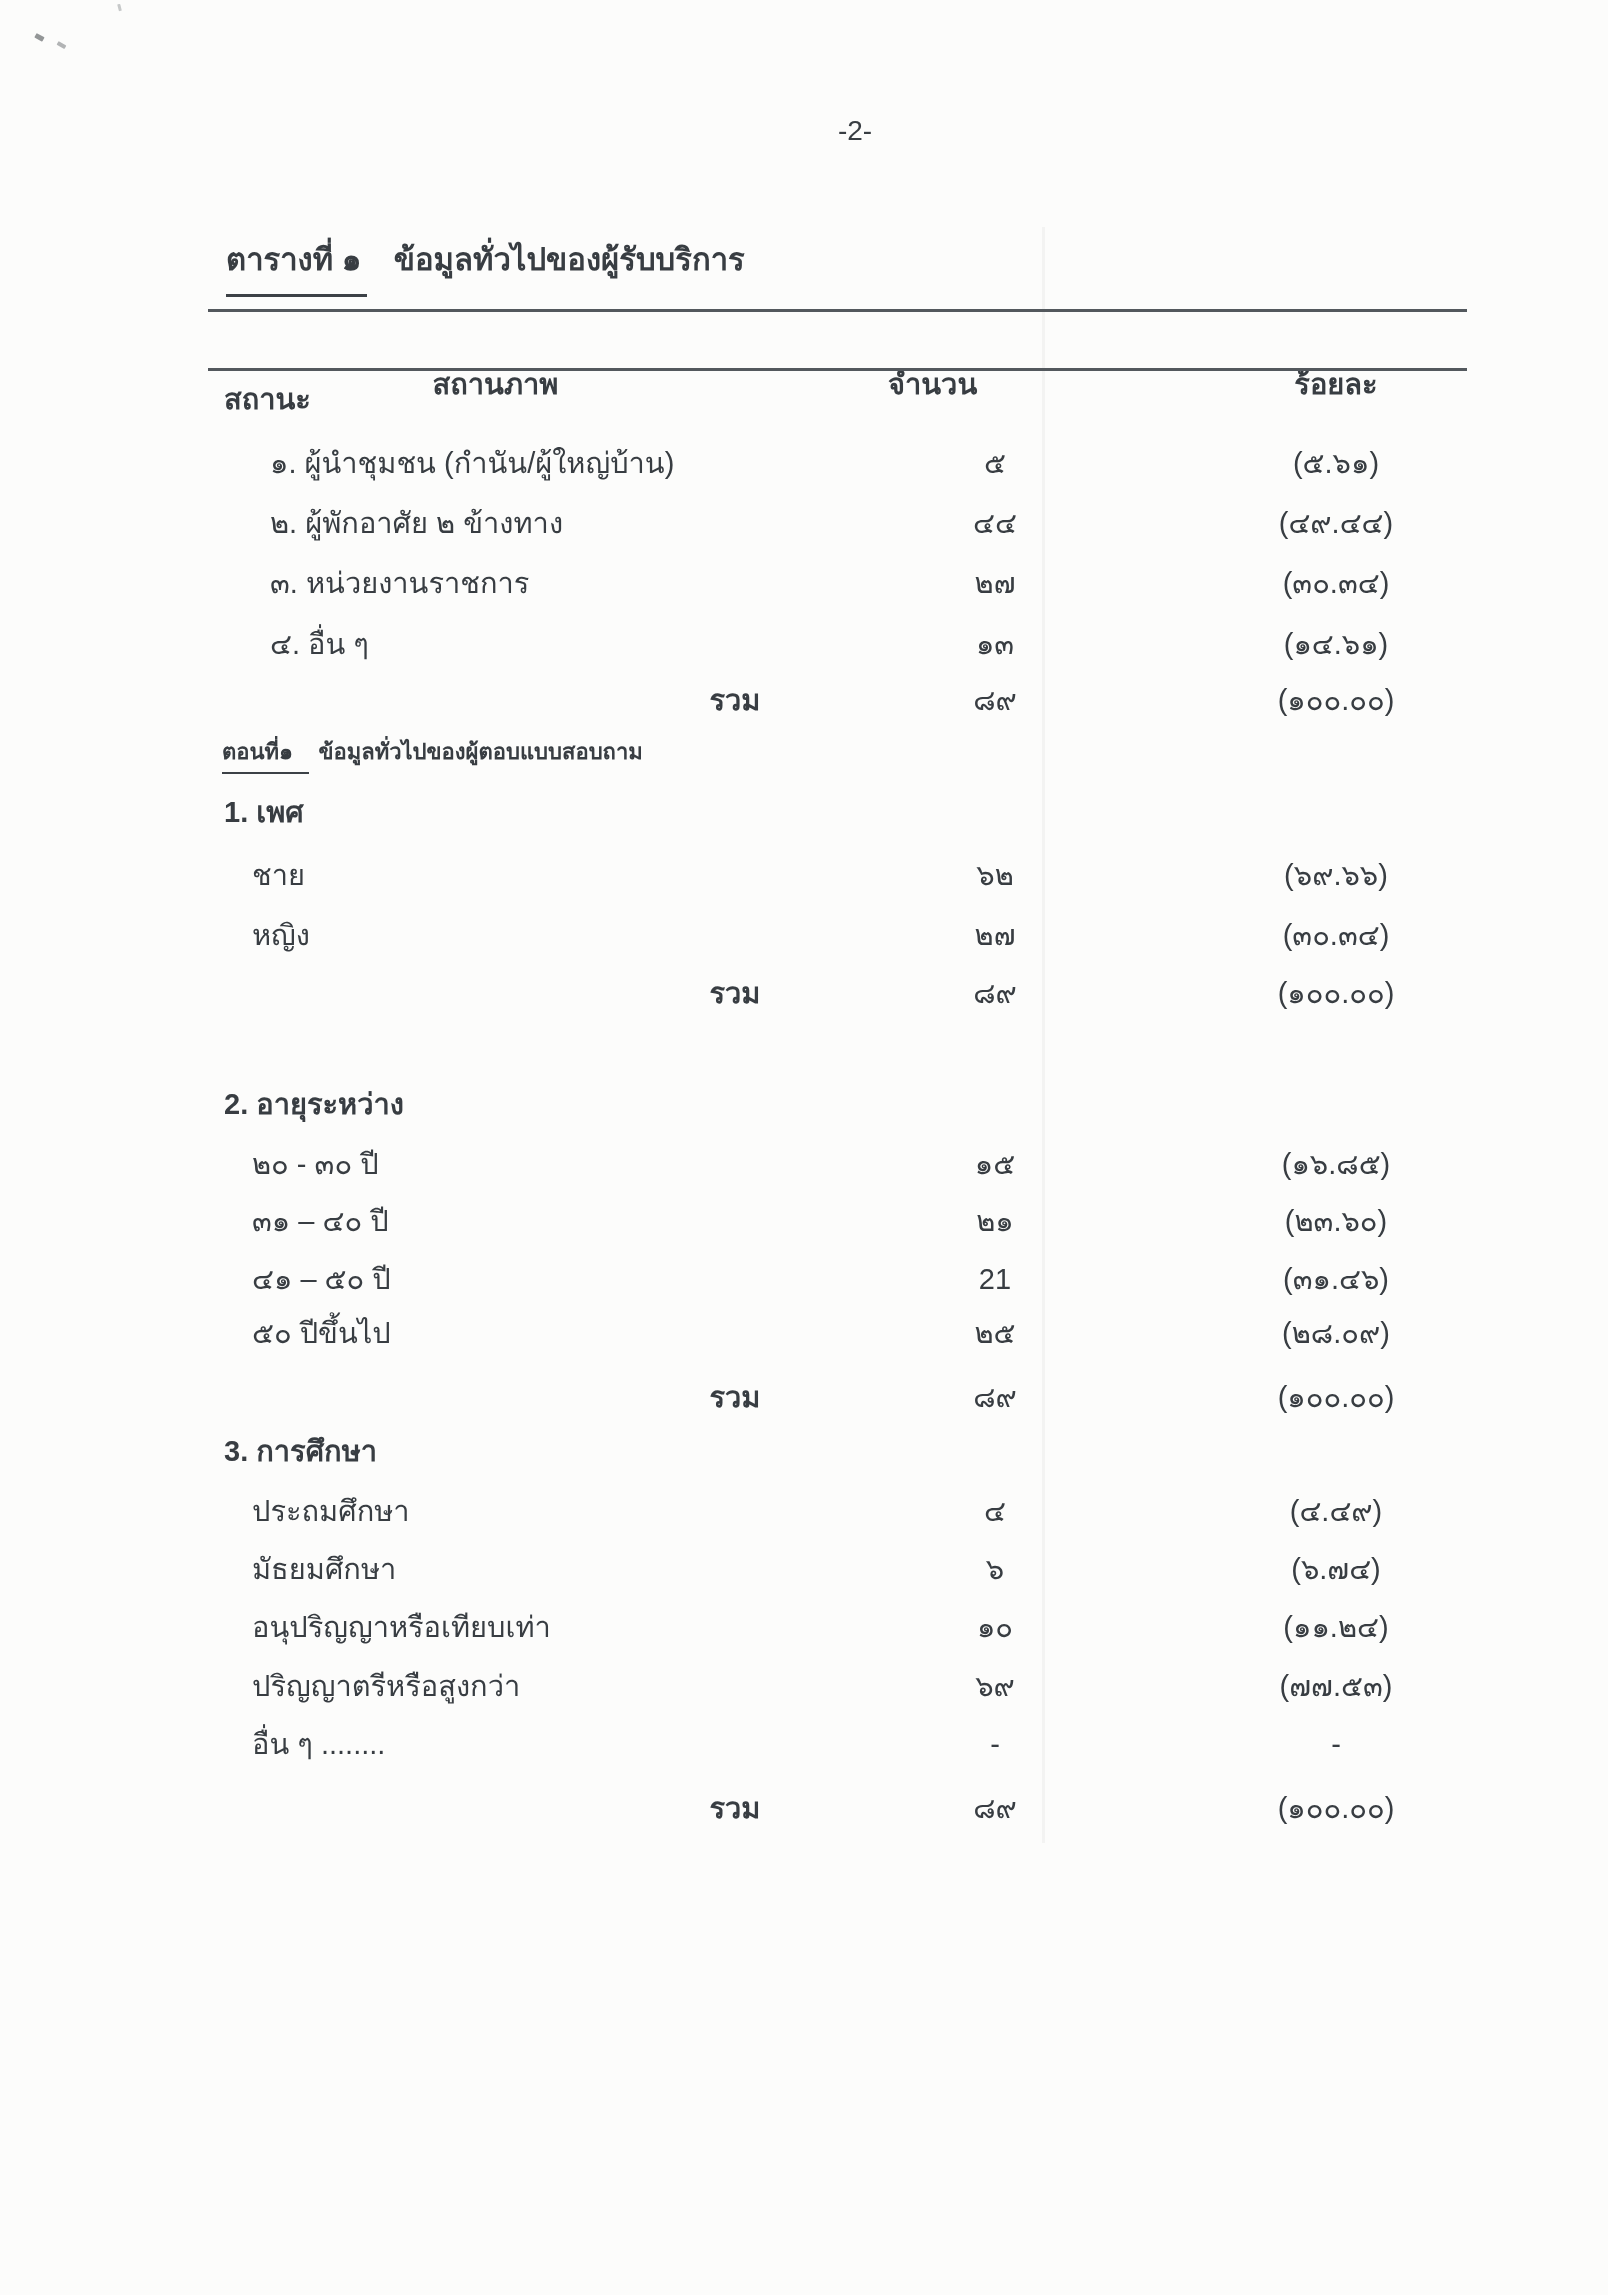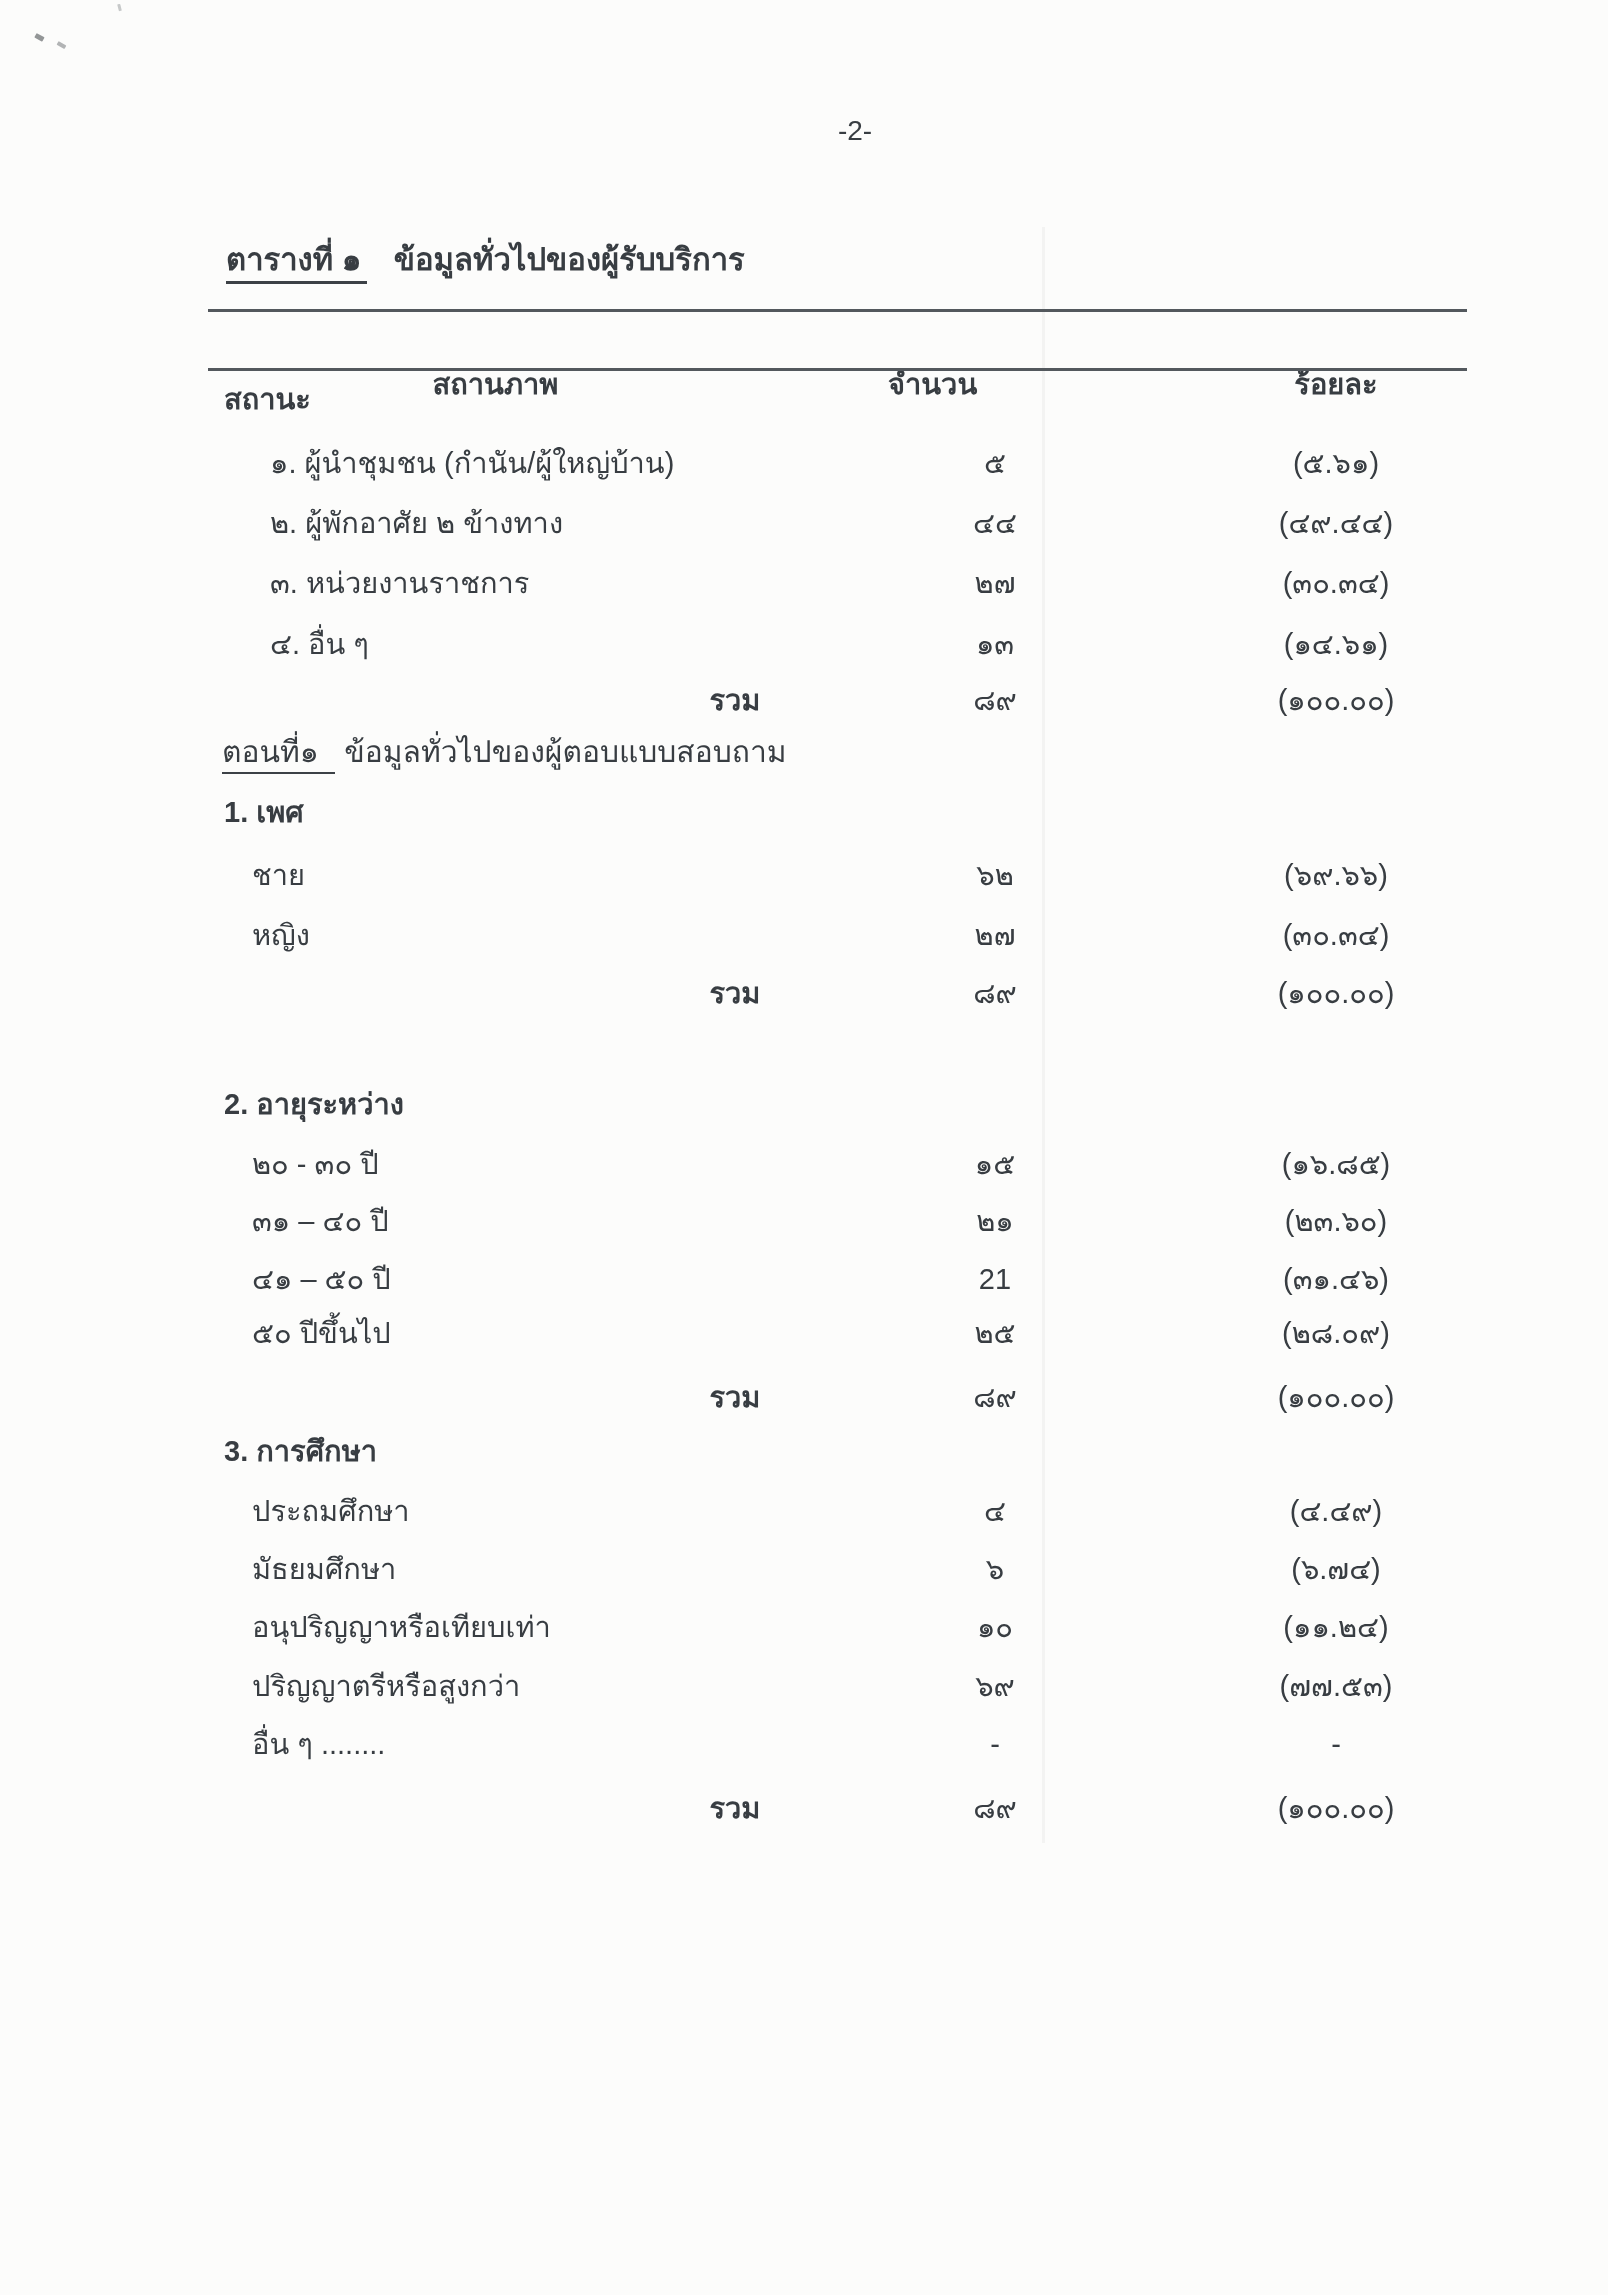--- a/index.html
+++ b/index.html
@@ -14,22 +14,22 @@
   .row{position:absolute;left:0;width:1609px;height:47px;line-height:47px;font-size:29px;white-space:nowrap;}
   .lbl{position:absolute;left:252px;}
   .lbl.numbered{left:270px;}
   .lbl.sect{left:224px;font-weight:700;}
   .cnt{position:absolute;left:888px;width:214px;text-align:center;}
   .pct{position:absolute;left:1229px;width:214px;text-align:center;}
   .total-lbl{position:absolute;left:655px;width:160px;text-align:center;font-weight:700;}
   .total .cnt,.total .pct{font-weight:400;}
   .pagenum{position:absolute;top:107px;left:788px;width:134px;height:47px;line-height:47px;text-align:center;font-size:28px;}
   .doc-title{position:absolute;top:234px;left:226px;height:51px;line-height:51px;font-size:31px;font-weight:700;white-space:nowrap;}
-  .doc-title .u{display:inline-block;border-bottom:3.3px solid #3c4146;padding-bottom:2px;padding-right:5.3px;margin-right:27px;line-height:39px;}
-  .part-head{position:absolute;top:727px;left:222px;height:49px;line-height:49px;font-size:30px;font-weight:400;white-space:nowrap;}
+  .doc-title .u{display:inline-block;border-bottom:3.3px solid #3c4146;padding-bottom:15px;padding-right:5.3px;margin-right:27px;line-height:39px;}
+  .part-head{position:absolute;top:727px;left:222px;height:49px;line-height:49px;font-size:22px;font-weight:700;white-space:nowrap;}
   .part-head .u{display:inline-block;border-bottom:2.7px solid #3c4146;padding-bottom:2px;padding-right:16px;margin-right:9.4px;line-height:37px;}
   .rule{position:absolute;left:208px;width:1259px;height:2.7px;background:#53585d;}
   .rule.r1{top:309px;}
   .rule.r2{top:368px;}
   .thead{position:absolute;top:317px;width:1609px;height:47px;line-height:47px;font-size:29px;font-weight:700;margin-top:44px;}
   .th-status{position:absolute;left:362px;width:267px;text-align:center;}
   .th-count{position:absolute;left:888px;width:214px;text-align:left;}
   .th-percent{position:absolute;left:1229px;width:214px;text-align:center;}
   .streak{position:absolute;left:1042px;top:227px;width:2.7px;height:1616px;background:rgba(110,110,110,0.06);}
   .speck{position:absolute;background:rgba(60,65,70,0.55);border-radius:0.7px;}

